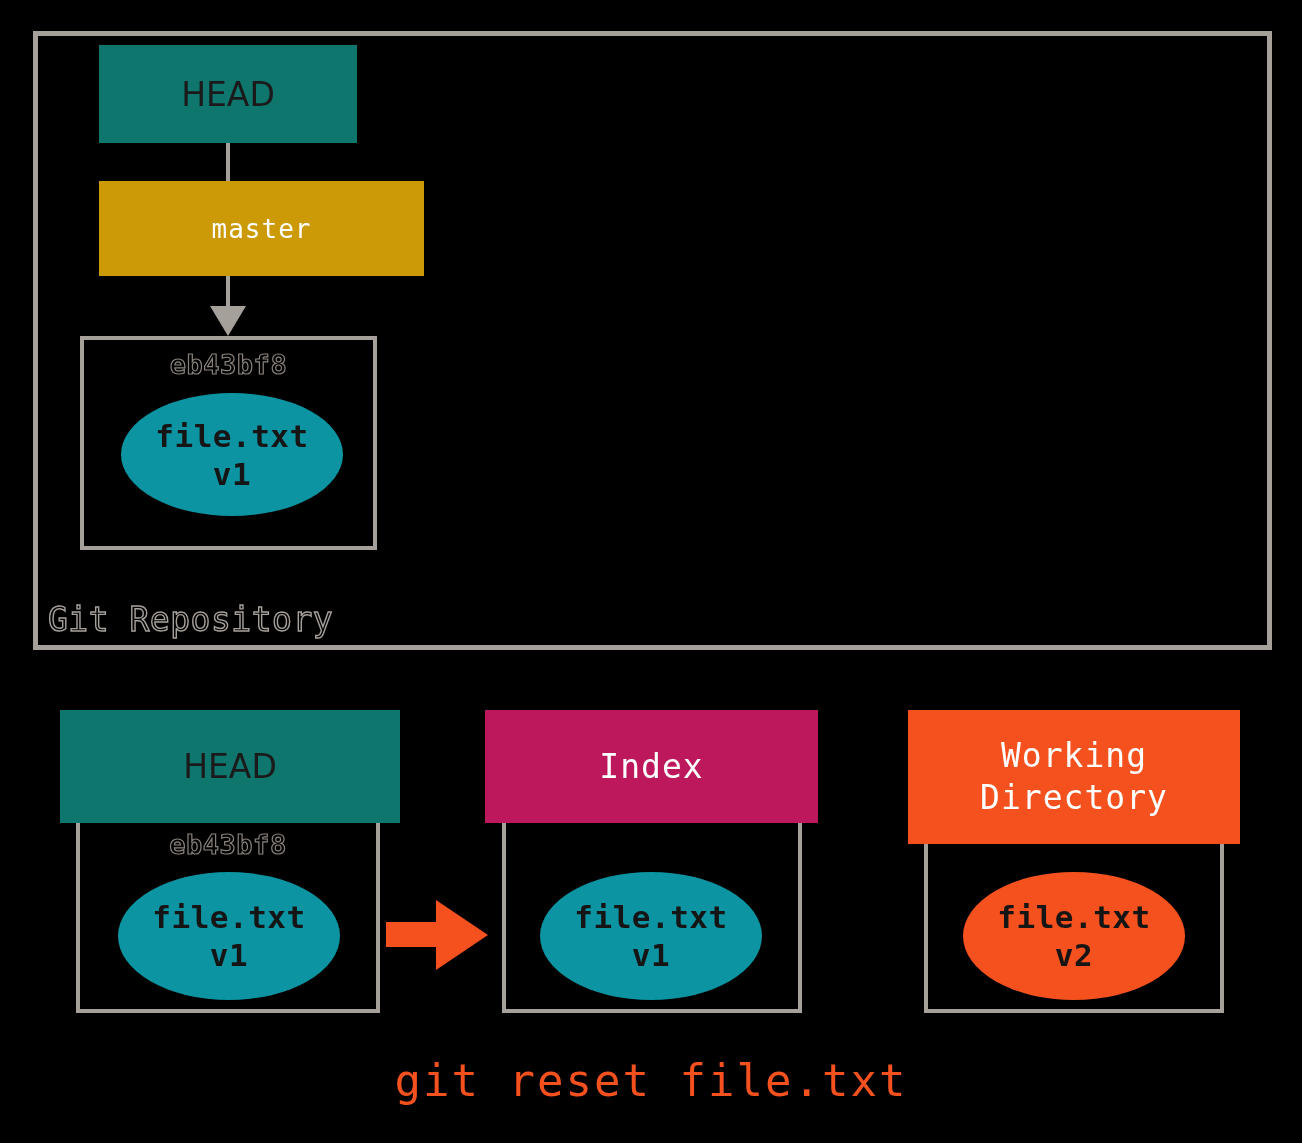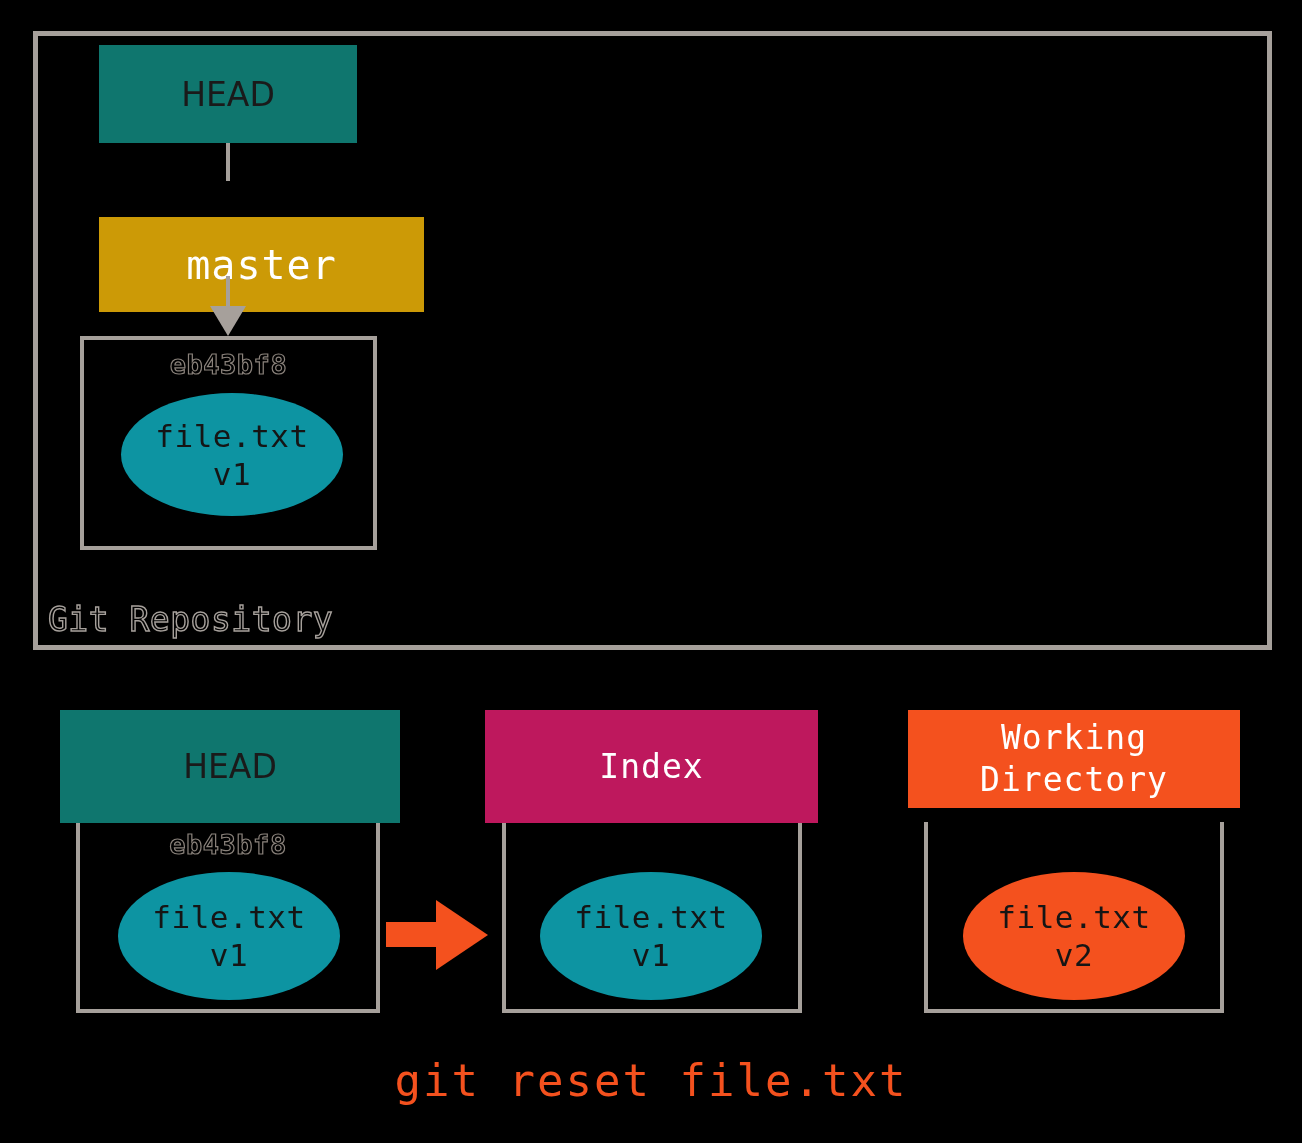--- a/index.html
+++ b/index.html
@@ -59,23 +59,22 @@
   .head-box {
     background: #0f766e;
     color: #1A1A1A;
     font-size: 33px;
     font-family: "DejaVu Sans", "Liberation Sans", sans-serif;
   }
 
   .master-box {
     background: #CC9A06;
     color: #FFFFFF;
-    font-size: 40px;
+    font-size: 26px;
     letter-spacing: 1px;
-    margin-top: 36px;
   }
 
   .teal-box {
     background: #be185d;
     color: #FFFFFF;
     font-size: 33px;
     letter-spacing: 1px;
   }
 
   .orange-box {
@@ -123,20 +122,21 @@
     display: flex;
     flex-direction: column;
     align-items: center;
     justify-content: center;
     border-radius: 50% / 50%;
     color: #151515;
     font-size: 31px;
     line-height: 38px;
     letter-spacing: 0.5px;
     text-align: center;
+    font-weight: bold;
   }
   .blob-teal { background: #0D94A2; }
   .blob-orange { background: #F4511E; }
 
   
   .vline {
     position: absolute;
     background: #A6A09B;
     width: 4px;
   }
@@ -223,21 +223,21 @@
   <div class="state-frame" style="left:502px; top:822px; width:300px; height:191px;"></div>
   <div class="box teal-box" style="left:485px; top:710px; width:333px; height:113px;">
     <span>Index</span>
   </div>
   <div class="blob blob-teal" style="left:540px; top:872px; width:222px; height:128px;">
     <span>file.txt</span>
     <span>v1</span>
   </div>
 
   <div class="state-frame" style="left:924px; top:822px; width:300px; height:191px;"></div>
-  <div class="box orange-box" style="left:908px; top:710px; width:332px; height:98px; flex-direction:column;">
+  <div class="box orange-box" style="left:908px; top:710px; width:332px; height:134px; flex-direction:column;">
     <span>Working</span>
     <span>Directory</span>
   </div>
   <div class="blob blob-orange" style="left:963px; top:872px; width:222px; height:128px;">
     <span>file.txt</span>
     <span>v2</span>
   </div>
 
   <div class="command">git reset file.txt</div>
 

